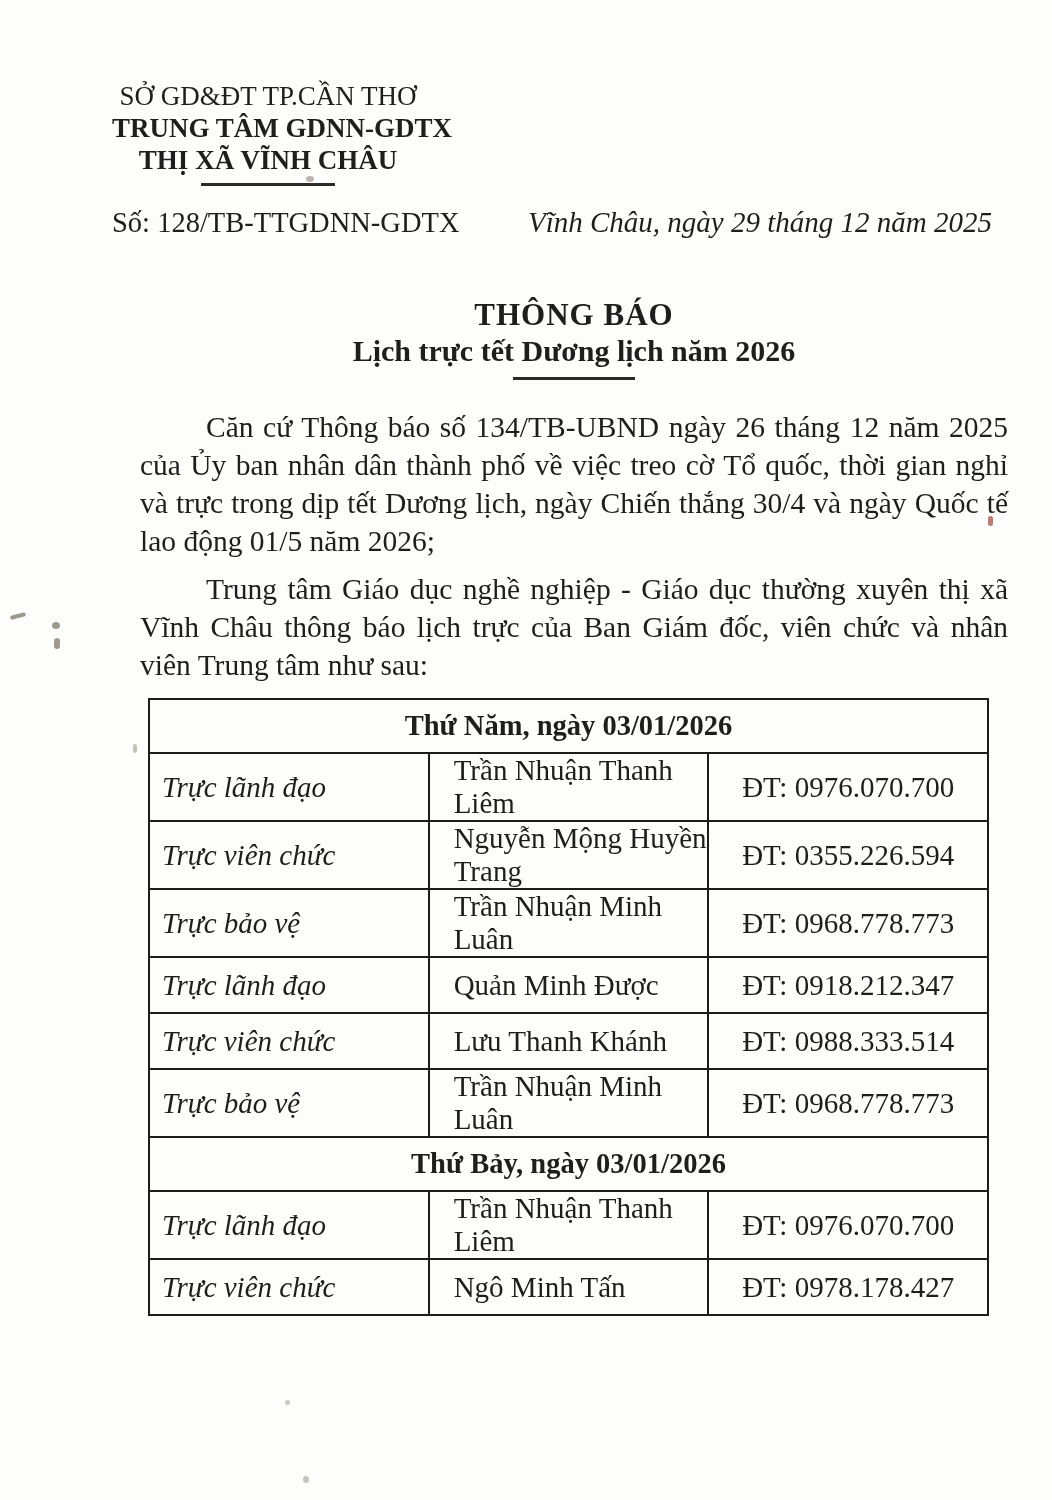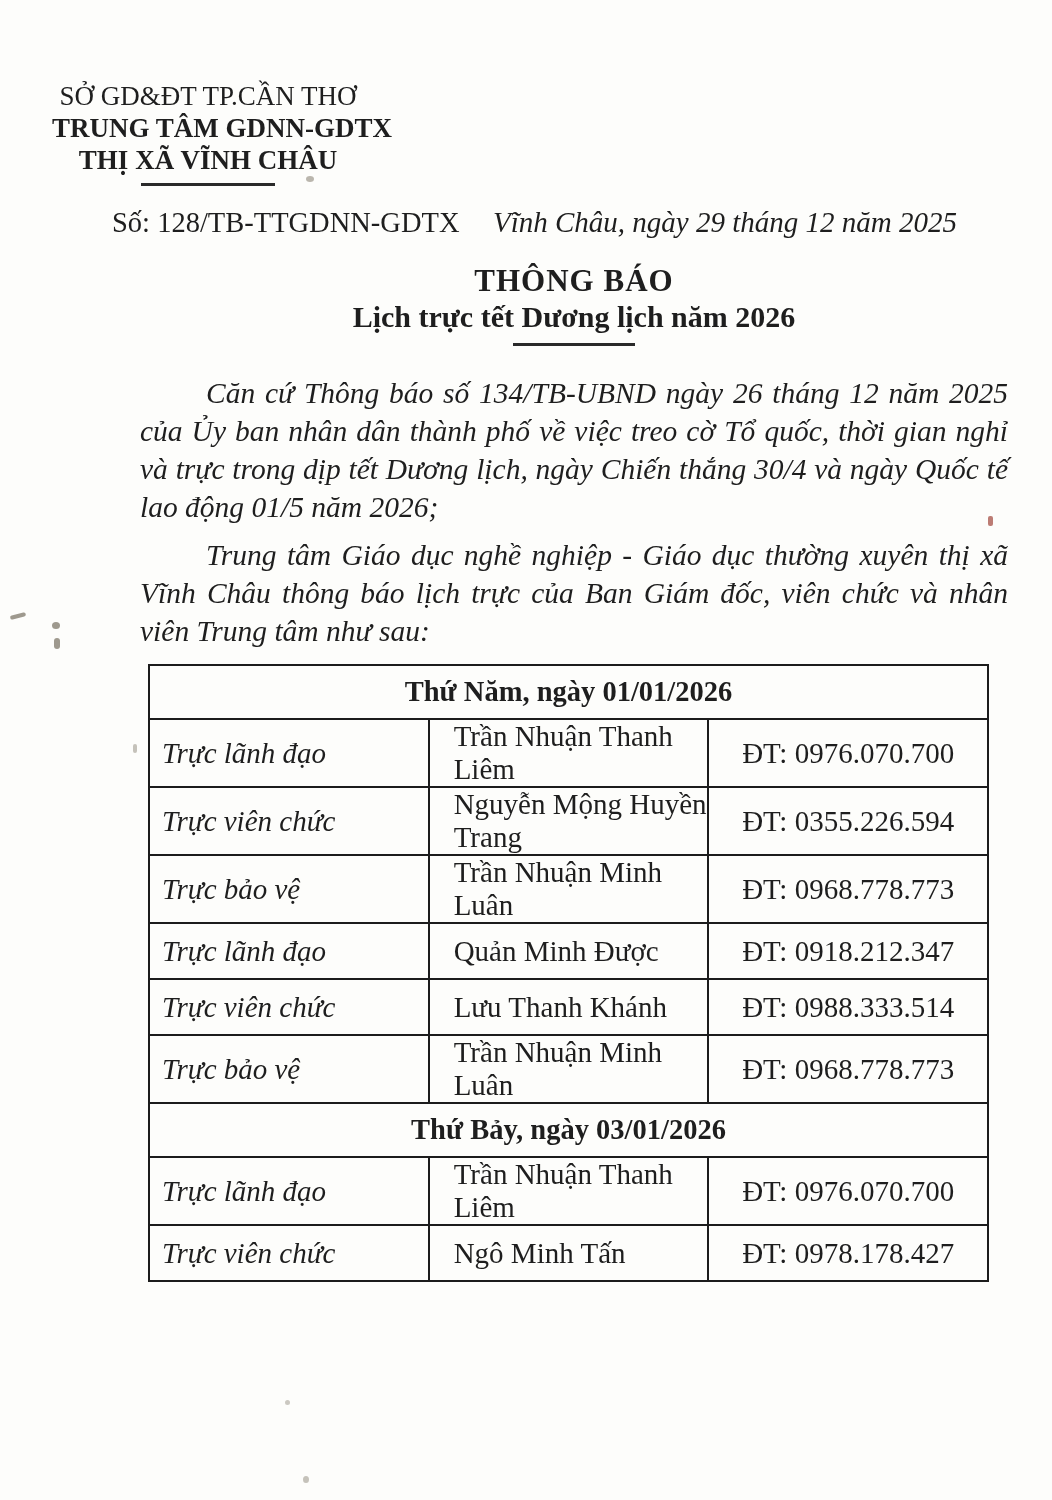--- a/index.html
+++ b/index.html
@@ -12,21 +12,21 @@
     width: 1052px;
     height: 1500px;
     background: #fdfdfb;
     color: #1e1e1e;
     font-family: "Liberation Serif", "DejaVu Serif", serif;
     overflow: hidden;
   }
   
   .header-row {
     display: flex;
-    padding: 80px 60px 0 52px;
+    padding: 80px 60px 0 112px;
   }
   .header-left {
     width: 312px;
     text-align: center;
     flex: 0 0 auto;
   }
   .header-left .org-line1 {
     font-size: 27px;
     line-height: 32px;
     white-space: nowrap;
@@ -71,29 +71,29 @@
   }
   .doc-number {
     width: 312px;
     flex: 0 0 auto;
     font-size: 28.5px;
     text-align: left;
     white-space: nowrap;
   }
   .place-date {
     flex: 1 1 auto;
-    text-align: center;
+    text-align: right;
     font-style: italic;
     font-size: 29px;
     padding-left: 34px;
     white-space: nowrap;
   }
   
   .title-block {
-    margin: 24px 44px 0 140px;
+    margin: 58px 44px 0 140px;
     text-align: center;
   }
   .title-line1 {
     font-size: 31px;
     font-weight: bold;
     line-height: 36px;
     letter-spacing: 1px;
   }
   .title-line2 {
     font-size: 30px;
@@ -109,21 +109,20 @@
   
   .body-text {
     margin: 28px 44px 0 140px;
   }
   .body-text p {
     margin: 0 0 10px 0;
     font-size: 29.5px;
     line-height: 38px;
     text-align: justify;
     text-indent: 66px;
-    font-style: italic;
   }
   
   .schedule-table {
     margin: 14px 0 0 148px;
     width: 841px;
     border-collapse: collapse;
     table-layout: fixed;
   }
   .schedule-table td {
     border: 2px solid #1c1c1c;
@@ -178,21 +177,21 @@
 
   <div class="body-text">
     <p>Căn cứ Thông báo số 134/TB-UBND ngày 26 tháng 12 năm 2025 của Ủy ban nhân dân thành phố về việc treo cờ Tổ quốc, thời gian nghỉ và trực trong dịp tết Dương lịch, ngày Chiến thắng 30/4 và ngày Quốc tế lao động 01/5 năm 2026;</p>
     <p>Trung tâm Giáo dục nghề nghiệp - Giáo dục thường xuyên thị xã Vĩnh Châu thông báo lịch trực của Ban Giám đốc, viên chức và nhân viên Trung tâm như sau:</p>
   </div>
 
   <table class="schedule-table">
     <tbody>
 
       <tr>
-        <td class="day-header" colspan="3">Thứ Năm, ngày 01/01/2026</td>
+        <td class="day-header" colspan="3">Thứ Năm, ngày 03/01/2026</td>
       </tr>
       <tr>
         <td class="row-cell col-role">Trực lãnh đạo</td>
         <td class="row-cell col-name">Trần Nhuận Thanh Liêm</td>
         <td class="row-cell col-phone">ĐT: 0976.070.700</td>
       </tr>
       <tr>
         <td class="row-cell col-role">Trực viên chức</td>
         <td class="row-cell col-name">Nguyễn Mộng Huyền Trang</td>
         <td class="row-cell col-phone">ĐT: 0355.226.594</td>

